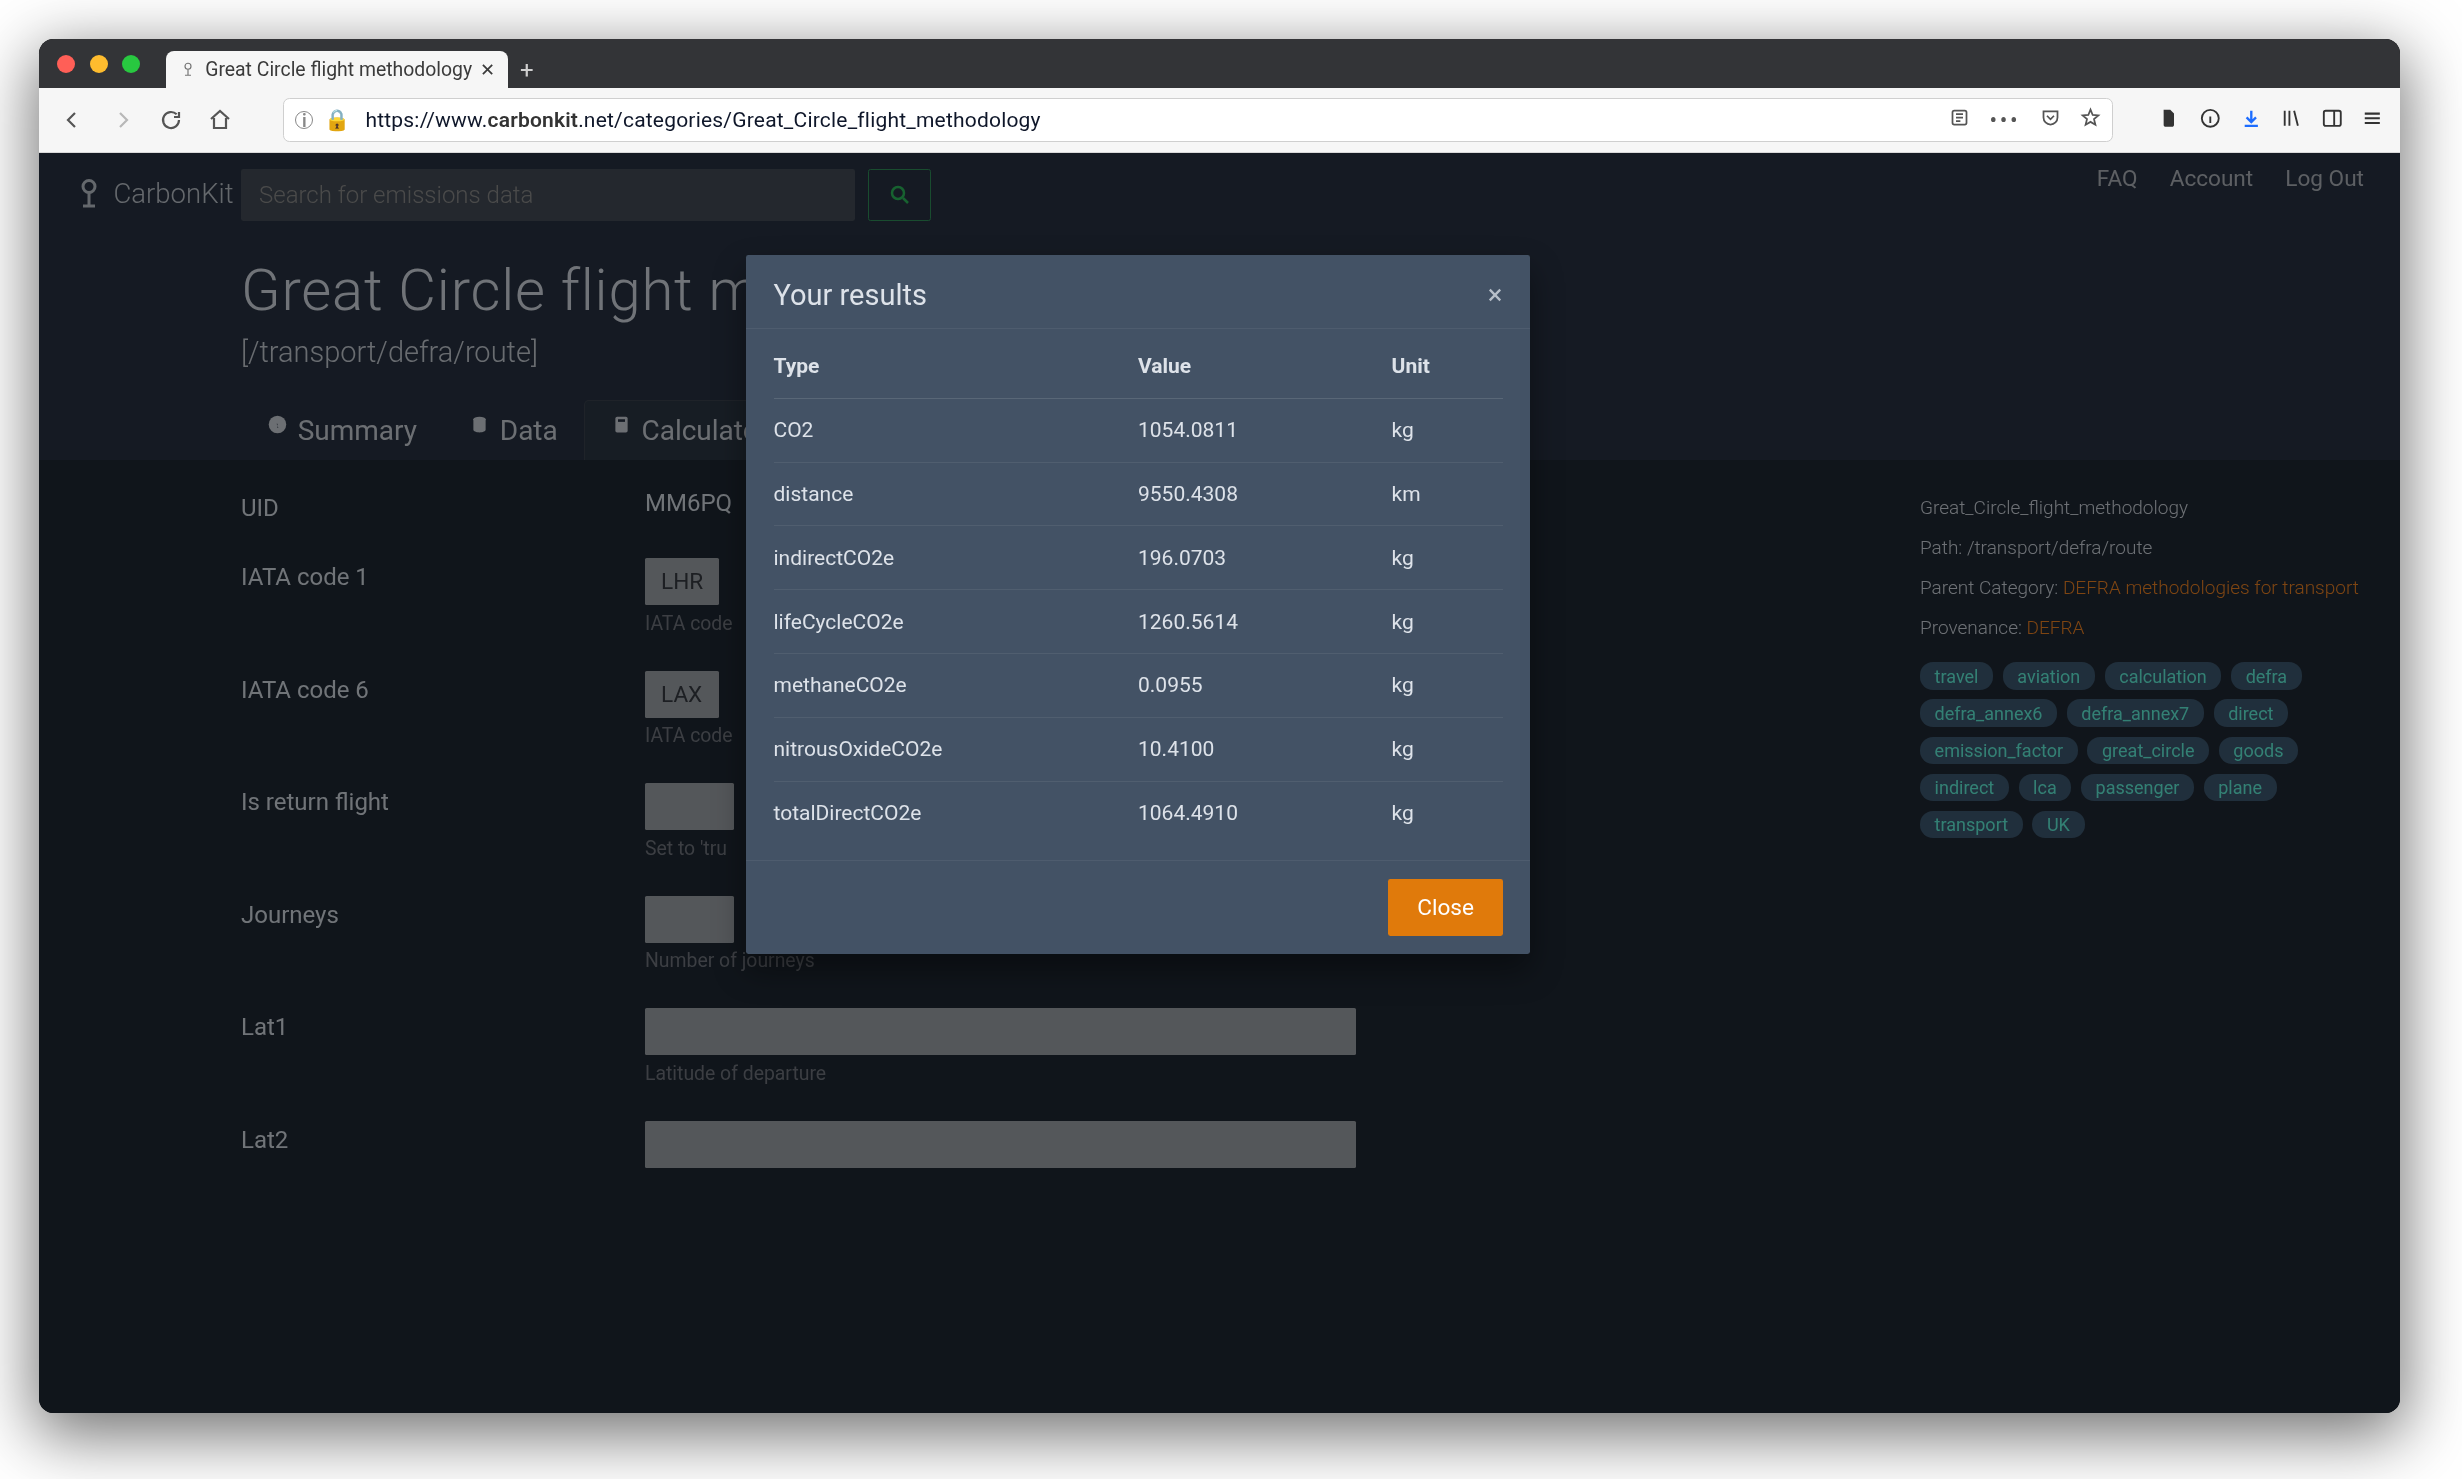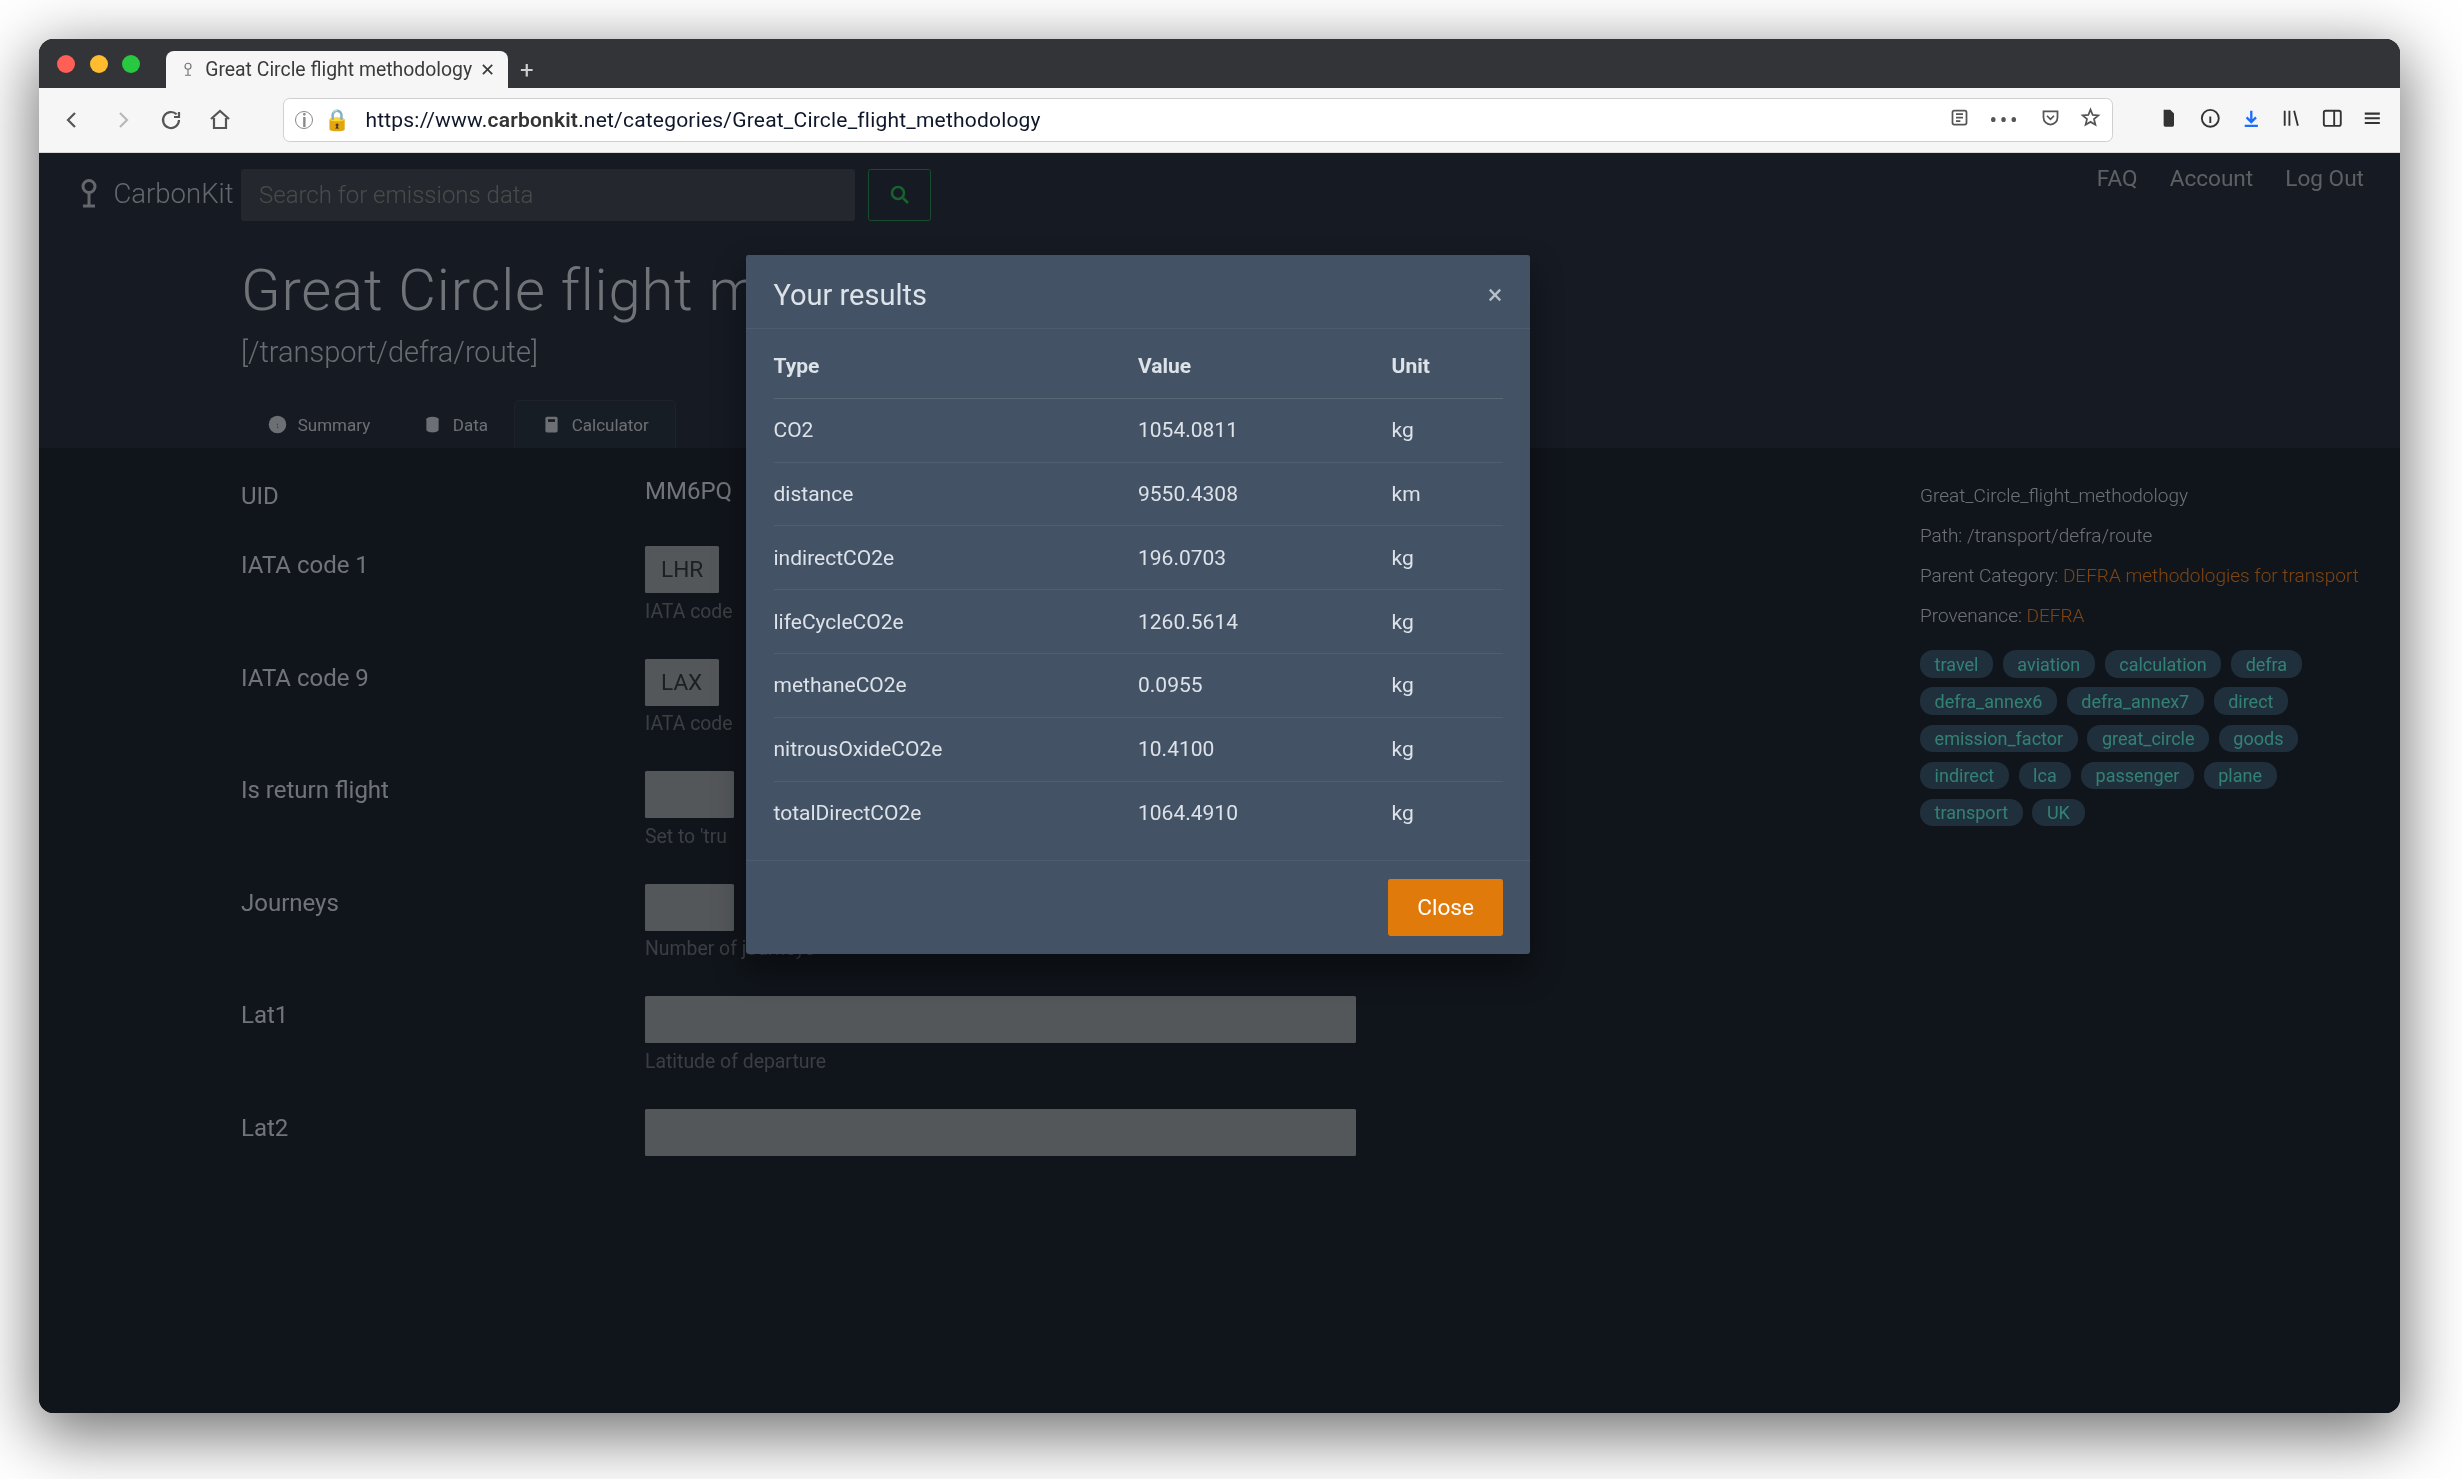--- a/index.html
+++ b/index.html
@@ -59,21 +59,21 @@
   nav.top{height:71px;display:flex;align-items:center}
   .brand{display:flex;align-items:center;gap:6.5px;color:#b7bdc5;font-size:27.5px;font-weight:300;margin-right:37px;position:absolute;left:32px;top:22.6px}
   .brand svg{width:36px;height:36px;stroke:#b7bdc5;fill:none;stroke-width:2}
   .search{width:614px;height:52px;background:#424a54;border-radius:2.4px;display:flex;align-items:center;padding:0 18px;color:#888;font-size:24px;font-weight:300;margin-top:12px}
   .sbtn{width:63px;height:52px;margin-left:13px;margin-top:12px;border:1.2px solid #2e8b57;border-radius:2.4px;display:flex;align-items:center;justify-content:center}
   .sbtn svg{width:24px;height:24px;stroke:#2bb358;fill:none;stroke-width:2.5}
   .navlinks{position:absolute;right:36px;top:12px;display:flex;gap:32px;color:#a9aeb5;font-size:22.6px;font-weight:400}
   h1{font-size:58px;font-weight:300;color:#ccd2da;padding-top:32px;letter-spacing:0.8px}
   .path{font-size:29px;color:#bfc5cd;font-weight:300;padding:11.3px 0 31px}
   .tabs{display:flex;gap:0;align-items:flex-end}
-  .tabs .tabi{padding:13px 26px;color:#c5cad1;font-size:17px;display:flex;align-items:flex-end;gap:9.7px}
+  .tabs .tabi{padding:13px 26px;color:#c5cad1;font-size:28px;display:flex;align-items:flex-start;gap:9.7px}
   .tabs .tabi.active{background:rgba(255,255,255,.02);border:0.8px solid #3a414c;border-bottom:none;border-radius:4.9px 4.9px 0 0}
   .tabs svg{width:21px;height:21px;fill:#c5cad1}
   .body{display:flex;padding:0 0 0 202px}
   .form{flex:1;padding-top:29px}
   .row{display:flex;padding:0 0 36px 0}
   .rlabel{width:404px;color:#cdd3db;font-size:24px;font-weight:400;padding-top:4.9px}
   .rval{flex:1}
   .static{color:#cdd3db;font-size:24px}
   .inp{background:var(--dim-input);height:47px;border-radius:1.6px;color:#353a40;font-size:22.6px;padding:0 16px;display:flex;align-items:center;width:74px}
   .inp.full{width:711px}
@@ -243,21 +243,21 @@
               <div class="rval static">MM6PQ</div>
             </div>
             <div class="row">
               <div class="rlabel">IATA code 1</div>
               <div class="rval">
                   <div class="inp">LHR</div>
                   <div class="hint">IATA code</div>
                 </div>
             </div>
             <div class="row">
-              <div class="rlabel">IATA code 9</div>
+              <div class="rlabel">IATA code 6</div>
               <div class="rval">
                   <div class="inp">LAX</div>
                   <div class="hint">IATA code</div>
                 </div>
             </div>
             <div class="row">
               <div class="rlabel">Is return flight</div>
               <div class="rval">
                   <div class="inp" style="width:89px"></div>
                   <div class="hint">Set to 'tru</div>

